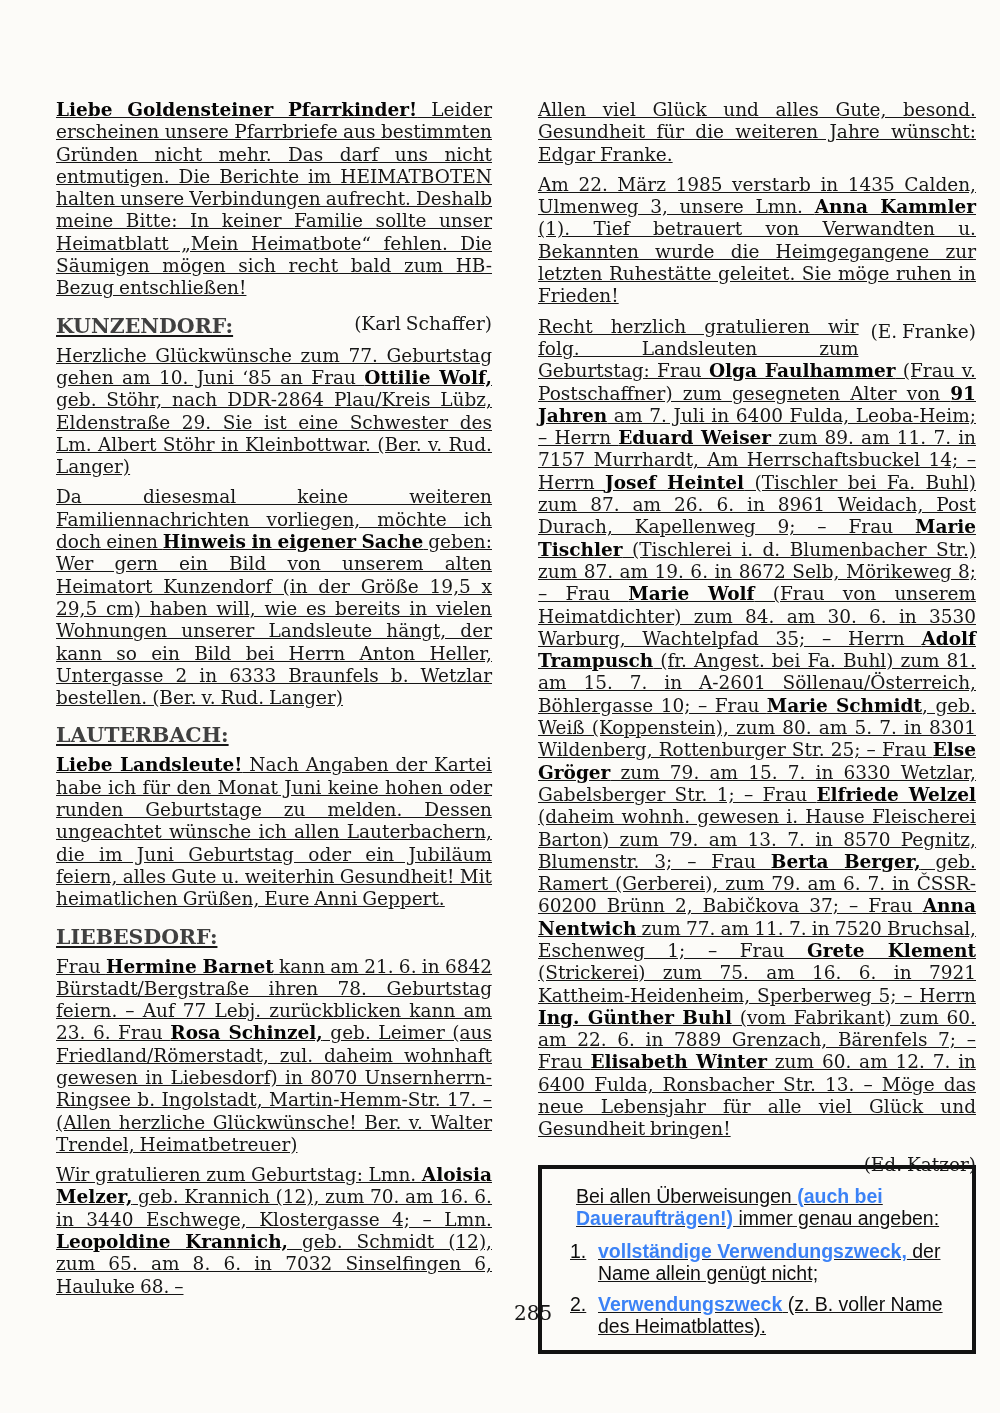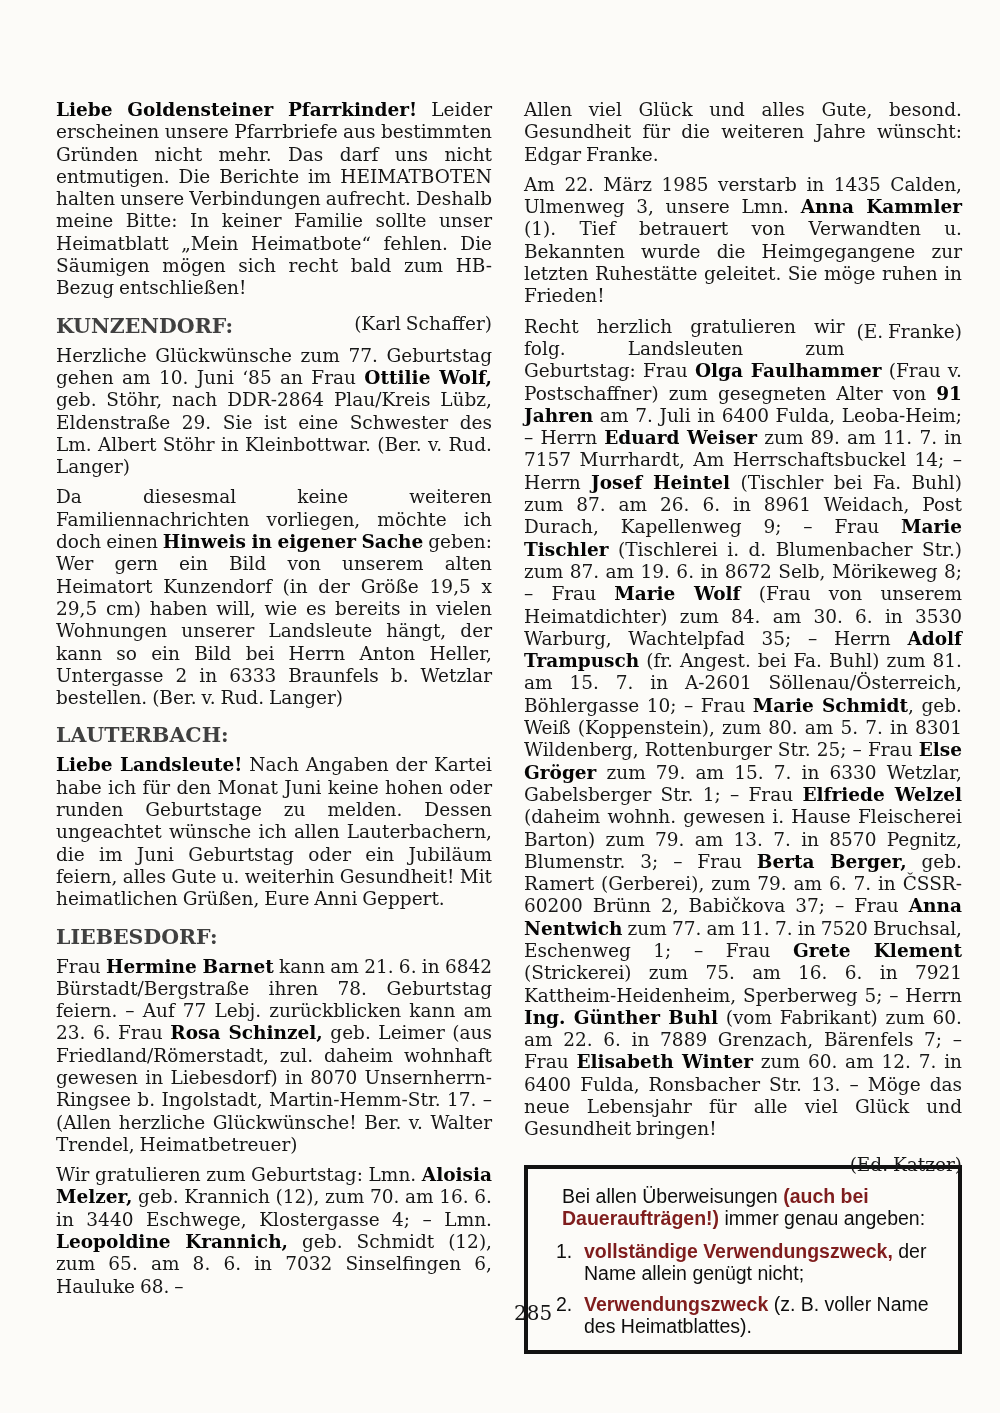--- a/index.html
+++ b/index.html
@@ -13,23 +13,24 @@
     height: 1413px;
     margin: 0 auto;
     background: #fcfbf8;
     color: #161616;
     font-family: "DejaVu Serif", "Liberation Serif", serif;
     overflow: hidden;
   }
   .col {
     position: absolute;
     top: 99px;
+    text-decoration: underline;
   }
   .col-left  { left: 56px;  width: 436px; }
-  .col-right { left: 524px; width: 438px; }
+  .col-right { left: 538px; width: 438px; }
 
   .para {
     margin: 0 0 8px 0;
     font-size: 18.5px;
     line-height: 22.3px;
     text-align: justify;
     word-spacing: -1px;
     hyphens: auto;
     color: #171717;
   }
@@ -74,21 +75,21 @@
   .n-item:last-child { margin-bottom: 0; }
   .n-num {
     flex: none;
     width: 28px;
   }
   .n-text {
     flex: 1;
     margin: 0;
     text-align: left;
   }
-  .notice .b { font-weight: bold; color: #7f1d1d; }
+  .notice .b { font-weight: bold; color: #3b82f6; }
 
   .page-num {
     position: absolute;
     top: 1301px;
     left: 514px;
     width: 440px;
     font-size: 20px;
     color: #161616;
   }
 </style>

